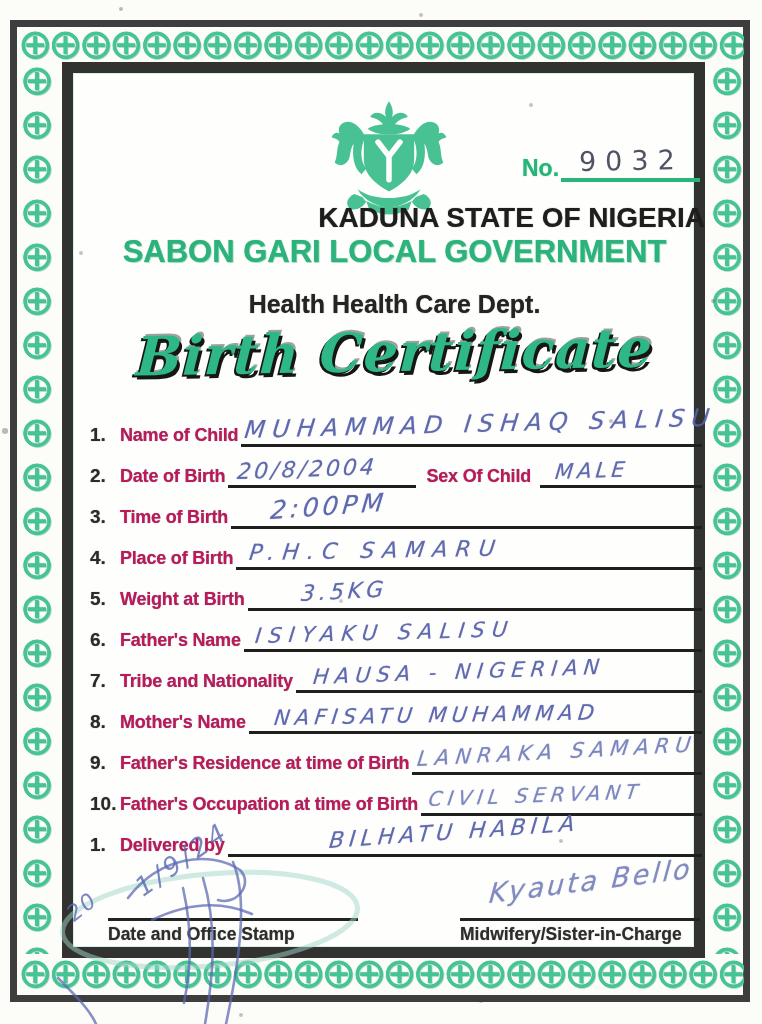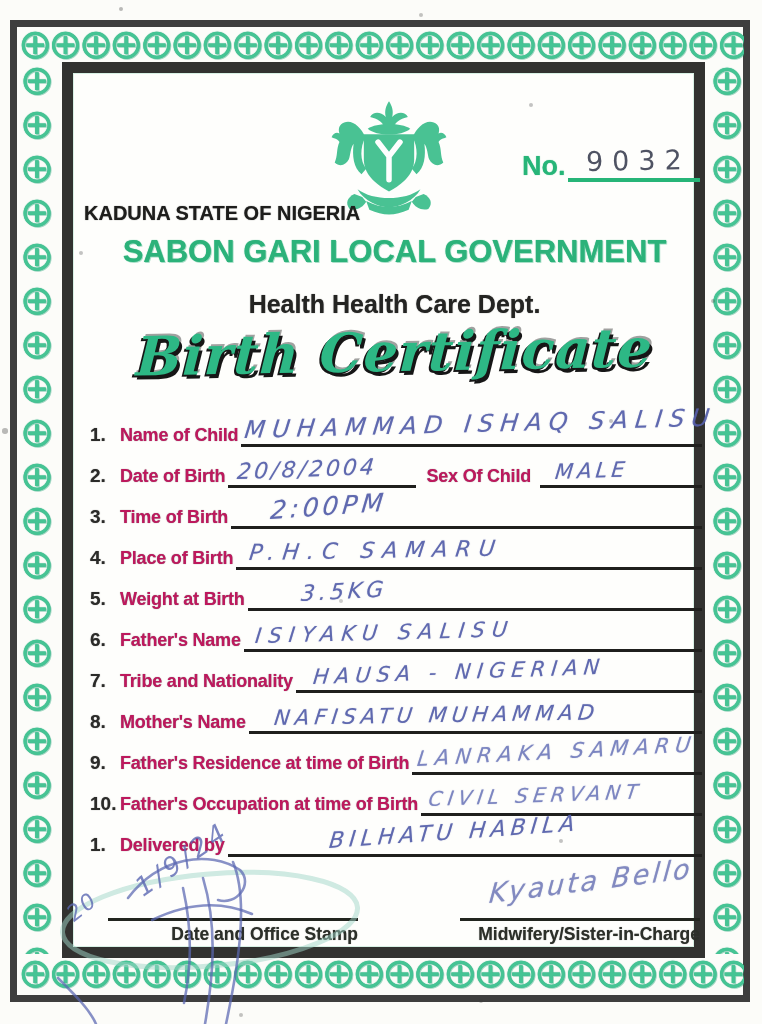--- a/index.html
+++ b/index.html
@@ -38,29 +38,29 @@
     box-shadow: inset 0 0 0 1px rgba(47,183,125,.18);
     background:#fefefc;
   }
   .content { position:absolute; left:11px; top:11px; width:621px; height:874px;
              position:relative; width:621px; height:874px; }
 
   
   .emblem { position:absolute; left:232px; top:14px; width:146px; height:118px; }
   .no-block { position:absolute; left:438px; top:46px; width:178px; height:52px;
               display:flex; align-items:flex-end; }
-  .no-label { color:#27b578; font-weight:bold; font-size:27px; letter-spacing:0;
+  .no-label { color:#27b578; font-weight:bold; font-size:23px; letter-spacing:0;
               text-shadow:0 0 1px rgba(39,181,120,.8); padding-right:2px; }
   .no-line { flex:1; border-bottom:4px solid #27b578; height:46px; position:relative; }
   .no-value { position:absolute; left:18px; bottom:2px;
               font-family:"DejaVu Sans", sans-serif;
               font-size:27px; letter-spacing:9px; color:rgba(48,53,72,.85);
               transform:rotate(-1deg); white-space:nowrap; }
-  .h-state { position:absolute; top:118px; width:100%; text-align:left;
-             font-size:20px; font-weight:bold; color:#1e1e1c; letter-spacing:0px;
+  .h-state { position:absolute; top:118px; width:100%; text-align:right;
+             font-size:28px; font-weight:bold; color:#1e1e1c; letter-spacing:0px;
              text-shadow:0 0 1px rgba(30,30,28,.7); }
   .h-lga { position:absolute; top:150px; width:100%; text-align:center;
            font-size:31px; font-weight:bold; color:#2cb27a; letter-spacing:0px;
            text-shadow:0 0 1px rgba(44,178,122,.8), 1px 1px 0 rgba(44,178,122,.35); }
   .h-dept { position:absolute; top:206px; width:100%; text-align:center;
             font-size:25px; font-weight:bold; color:#242422;
             text-shadow:0 0 1px rgba(36,36,34,.7); }
   .h-script { position:absolute; top:236px; width:100%; text-align:center;
               font-family:"DejaVu Serif", serif; font-style:italic; font-weight:bold;
               font-size:54px; color:#2db885; letter-spacing:1px;
@@ -85,21 +85,21 @@
   .hw-light { color:rgba(104,115,185,.72); }
 
   
   .footer { position:absolute; left:24px; top:794px; width:592px;
             display:flex; justify-content:space-between; }
   .sig-col { position:relative; }
   .sig-left { width:250px; }
   .sig-right { width:240px; }
   .sig-space { height:40px; position:relative; }
   .sig-line { border-top:3px solid #22251f; }
-  .sig-caption { text-align:right; font-size:17.5px; font-weight:bold; color:#2c2f29;
+  .sig-caption { text-align:left; font-size:17.5px; font-weight:bold; color:#2c2f29;
                  padding-top:3px; text-shadow:0 0 1px rgba(44,47,41,.6); }
 
   
   .ink-overlay { position:absolute; left:40px; top:828px; width:380px; height:196px;
                  pointer-events:none; }
   .scribble { position:absolute; font-family:"DejaVu Sans", sans-serif; font-style:italic;
               color:rgba(90,102,178,.8); white-space:nowrap; }
   .scribble-1 { left:128px; top:844px; font-size:26px; letter-spacing:4px; transform:rotate(-35deg); }
   .scribble-2 { left:66px; top:894px; font-size:22px; letter-spacing:2px; transform:rotate(-38deg); }
   .speckles { position:absolute; left:0; top:0; width:2px; height:2px; border-radius:50%;

